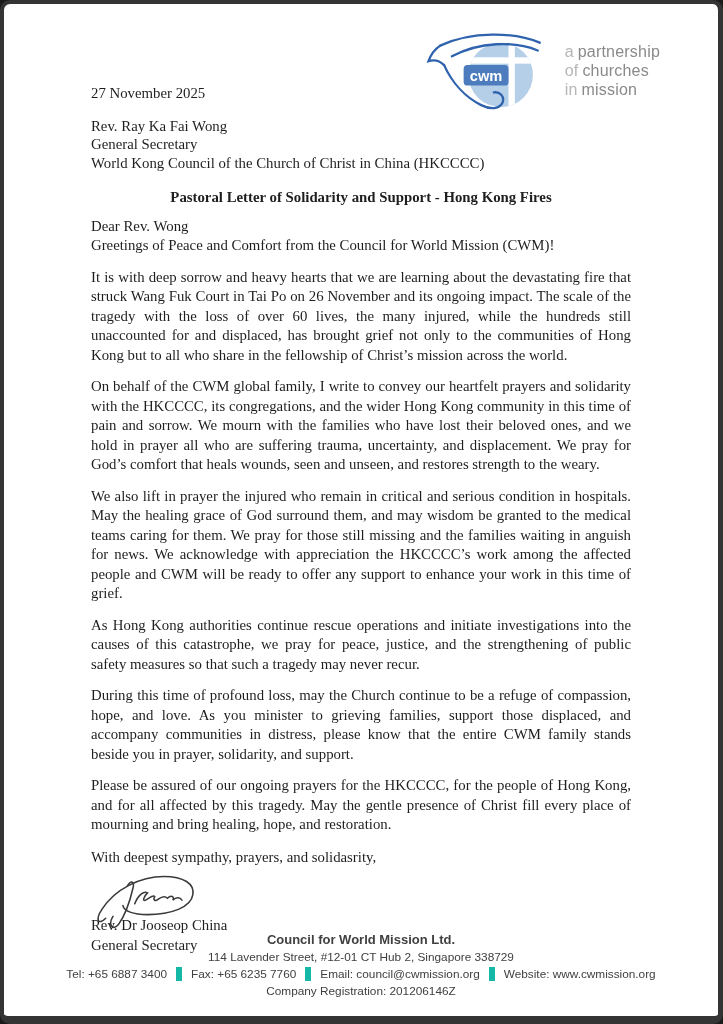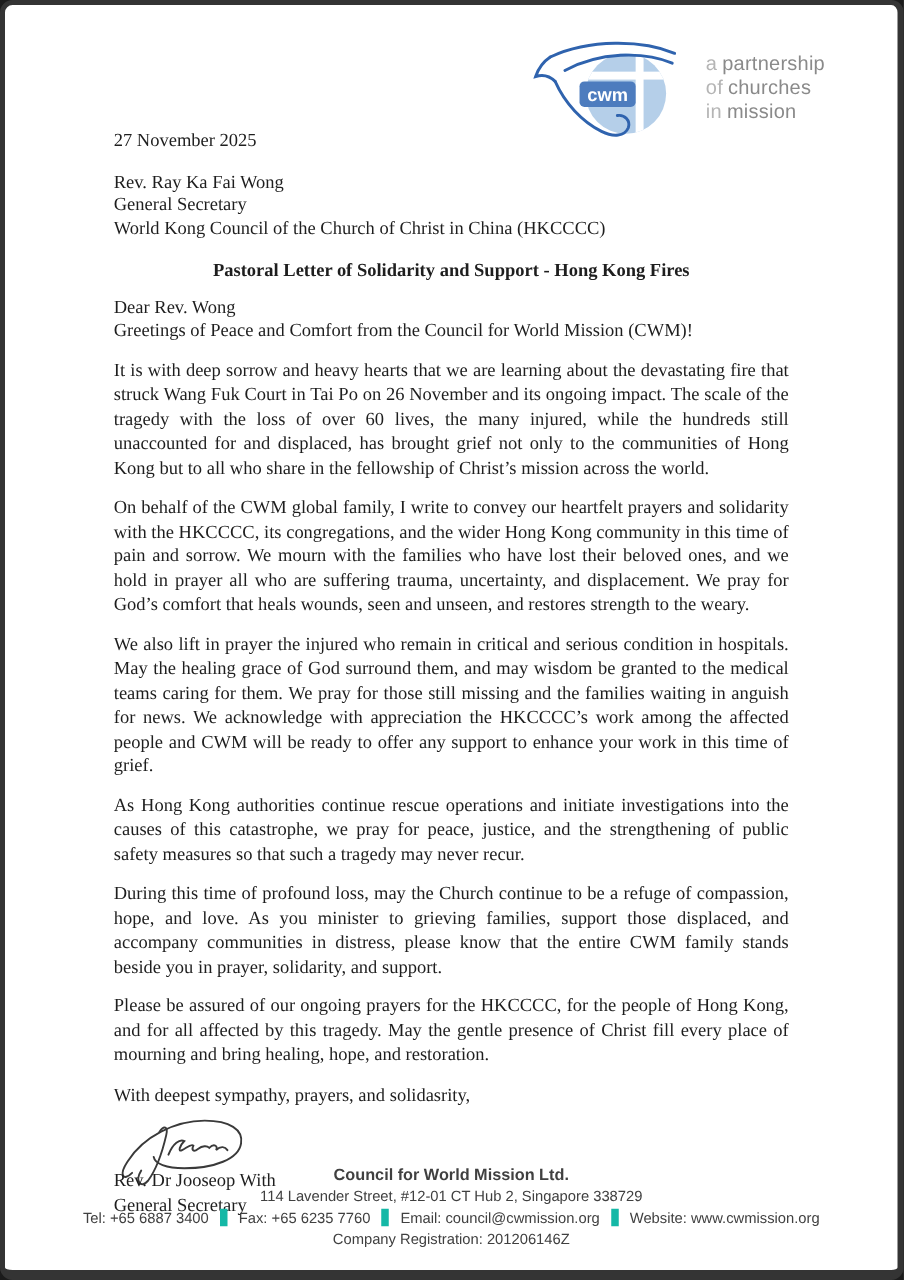--- a/index.html
+++ b/index.html
@@ -25,21 +25,21 @@
   .logo-mark{width:132px;height:80px;display:block;}
   .tagline{
     font-family:"Liberation Sans", sans-serif;
     font-size:16px;line-height:19px;
     color:#8a8a8a;
     letter-spacing:0.2px;
   }
   .tagline .small{color:#b5b5b5;margin-right:4px;}
   
   .content{
-    padding:100px 87px 0 87px;
+    padding:80px 87px 0 87px;
     font-size:14.8px;
     line-height:19.5px;
   }
   .dateline{margin:0 0 13px 0;}
   .recipient div{line-height:18.5px;}
   .title{
     text-align:center;
     font-weight:bold;
     margin:16px 0 9px 0;
   }
@@ -131,21 +131,21 @@
 
     <div class="signature-block">
       <svg class="signature-svg" viewBox="0 0 130 62" aria-hidden="true">
         <g fill="none" stroke="#3a3a3a" stroke-width="1.7" stroke-linecap="round">
           <path d="M14,50 C6,58 2,52 10,40 C24,18 52,4 78,4 C100,4 112,12 110,24 C108,38 86,46 60,46 C44,46 34,42 33,36"></path>
           <path d="M38,14 C42,8 46,9 44,17 C41,30 36,46 28,57 C22,64 16,58 22,48"></path>
           <path d="M46,34 C50,24 56,20 60,22 C56,26 54,32 58,30 C62,28 66,24 68,26 C66,30 68,32 72,29 C76,26 80,26 82,28 C86,24 90,26 88,30 C92,26 96,27 98,30"></path>
         </g>
       </svg>
       <div class="signer">
-        <div>Rev. Dr Jooseop With</div>
+        <div>Rev. Dr Jooseop China</div>
         <div>General Secretary</div>
       </div>
     </div>
   </div>
 
   <div class="footer">
     <div class="org">Council for World Mission Ltd.</div>
     <div>114 Lavender Street, #12-01 CT Hub 2, Singapore 338729</div>
     <div class="contacts">
       <span class="item">Tel: +65 6887 3400</span><span class="item">Fax: +65 6235 7760</span><span class="item">Email: council@cwmission.org</span><span class="item">Website: www.cwmission.org</span>

